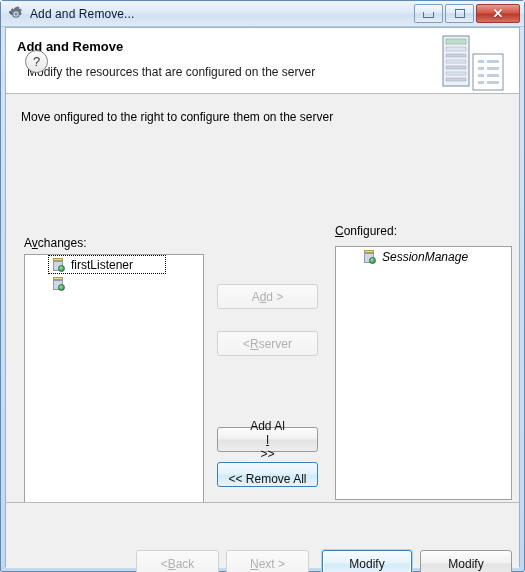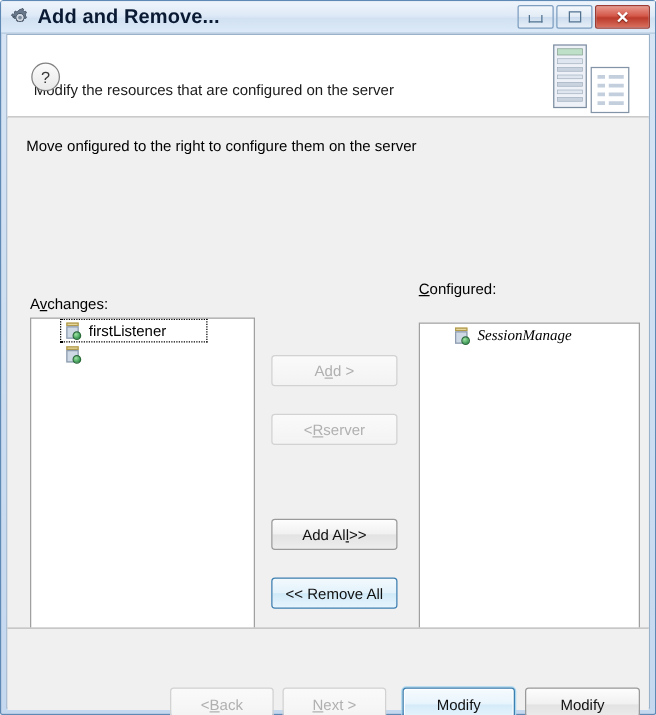--- a/index.html
+++ b/index.html
@@ -49,25 +49,24 @@
     background: linear-gradient(180deg, #eef4fb 0%, #dfeaf7 45%, #d2e1f2 55%, #dceaf8 100%);
     border-bottom: 1px solid #b4c9de;
   }
   .title-icon {
     width: 16px; height: 16px;
     margin-right: 6px;
     position: relative;
     flex: 0 0 auto;
   }
   .title-text {
-    font-size: 16px;
+    font-size: 12px;
     color: #0a1a33;
     letter-spacing: .1px;
     white-space: nowrap;
-    font-weight: bold;
   }
   .win-buttons {
     position: absolute;
     right: 4px; top: 3px;
     display: flex;
     gap: 2px;
     align-items: center;
   }
   .winbtn {
     width: 29px; height: 19px;
@@ -159,21 +158,21 @@
   .lbl u { text-decoration: underline; }
 
   .listbox {
     position: absolute;
     box-sizing: border-box;
     background: #ffffff;
     border: 1px solid #a0a0a0;
     overflow: hidden;
   }
   .listbox.left  { left: 18px;  top: 159px; width: 180px; height: 254px; }
-  .listbox.right { left: 329px; top: 163px; width: 177px; height: 254px; font-family: Liberation Serif, serif; }
+  .listbox.right { left: 329px; top: 151px; width: 177px; height: 254px; }
 
   .list-item {
     display: flex;
     align-items: center;
     height: 19px;
     padding-left: 27px;
     font-size: 12px;
     color: #000;
     box-sizing: border-box;
   }
@@ -242,31 +241,32 @@
   }
   .btn u { text-decoration: underline; }
   .btn.disabled {
     color: #b0b0b0;
     border-color: #d2d2d2;
     background: linear-gradient(180deg, #fafafa 0%, #f3f3f3 100%);
   }
   .btn.hover {
     border-color: #3c7fb1;
     background: linear-gradient(180deg, #f2f9fd 0%, #e3f2fb 48%, #d0eaf8 52%, #e6f4fd 100%);
+    align-items: flex-end;
   }
   .btn.default-btn {
     border: 1px solid #3c7fb1;
     box-shadow: 0 0 0 1px #a9d6ef, inset 0 0 0 1px #ffffff;
     background: linear-gradient(180deg, #f6fbfe 0%, #e8f4fc 48%, #d5ebf9 52%, #eaf6fd 100%);
   }
 
   .btn.mid { left: 211px; width: 101px; height: 25px; }
   .btn#btn-add      { top: 189px; }
   .btn#btn-remove   { top: 236px; }
-  .btn#btn-add-all  { top: 320px; }
+  .btn#btn-add-all  { top: 332px; flex-direction: column; }
   .btn#btn-rem-all  { top: 367px; }
 
   
   .chk-row {
     position: absolute;
     left: 18px; top: 428px;
     display: flex;
     align-items: center;
     font-size: 12px;
     color: #000;
@@ -344,20 +344,21 @@
       </div>
       <div class="winbtn close">
         <span class="gl-close">✕</span>
       </div>
     </div>
   </div>
 
   <div class="frame-inner">
 
     <div class="header">
+      <div class="header-title">Add and Remove</div>
       <div class="header-desc">Modify the resources that are configured on the server</div>
       <div class="header-art">
         <svg width="78" height="62" viewBox="0 0 78 62">
 
           <rect x="10" y="6" width="26" height="50" fill="#eef2f8" stroke="#7b8ca0" stroke-width="1"></rect>
           <rect x="13" y="9" width="20" height="5" fill="#bfe0c8" stroke="#8aa294" stroke-width=".6"></rect>
           <rect x="13" y="17" width="20" height="4" fill="#dfe6ef" stroke="#9aa8b8" stroke-width=".5"></rect>
           <rect x="13" y="24" width="20" height="3" fill="#c9d3e0" stroke="#9aa8b8" stroke-width=".5"></rect>
           <rect x="13" y="30" width="20" height="3" fill="#dfe6ef" stroke="#9aa8b8" stroke-width=".5"></rect>
           <rect x="13" y="36" width="20" height="3" fill="#c9d3e0" stroke="#9aa8b8" stroke-width=".5"></rect>

